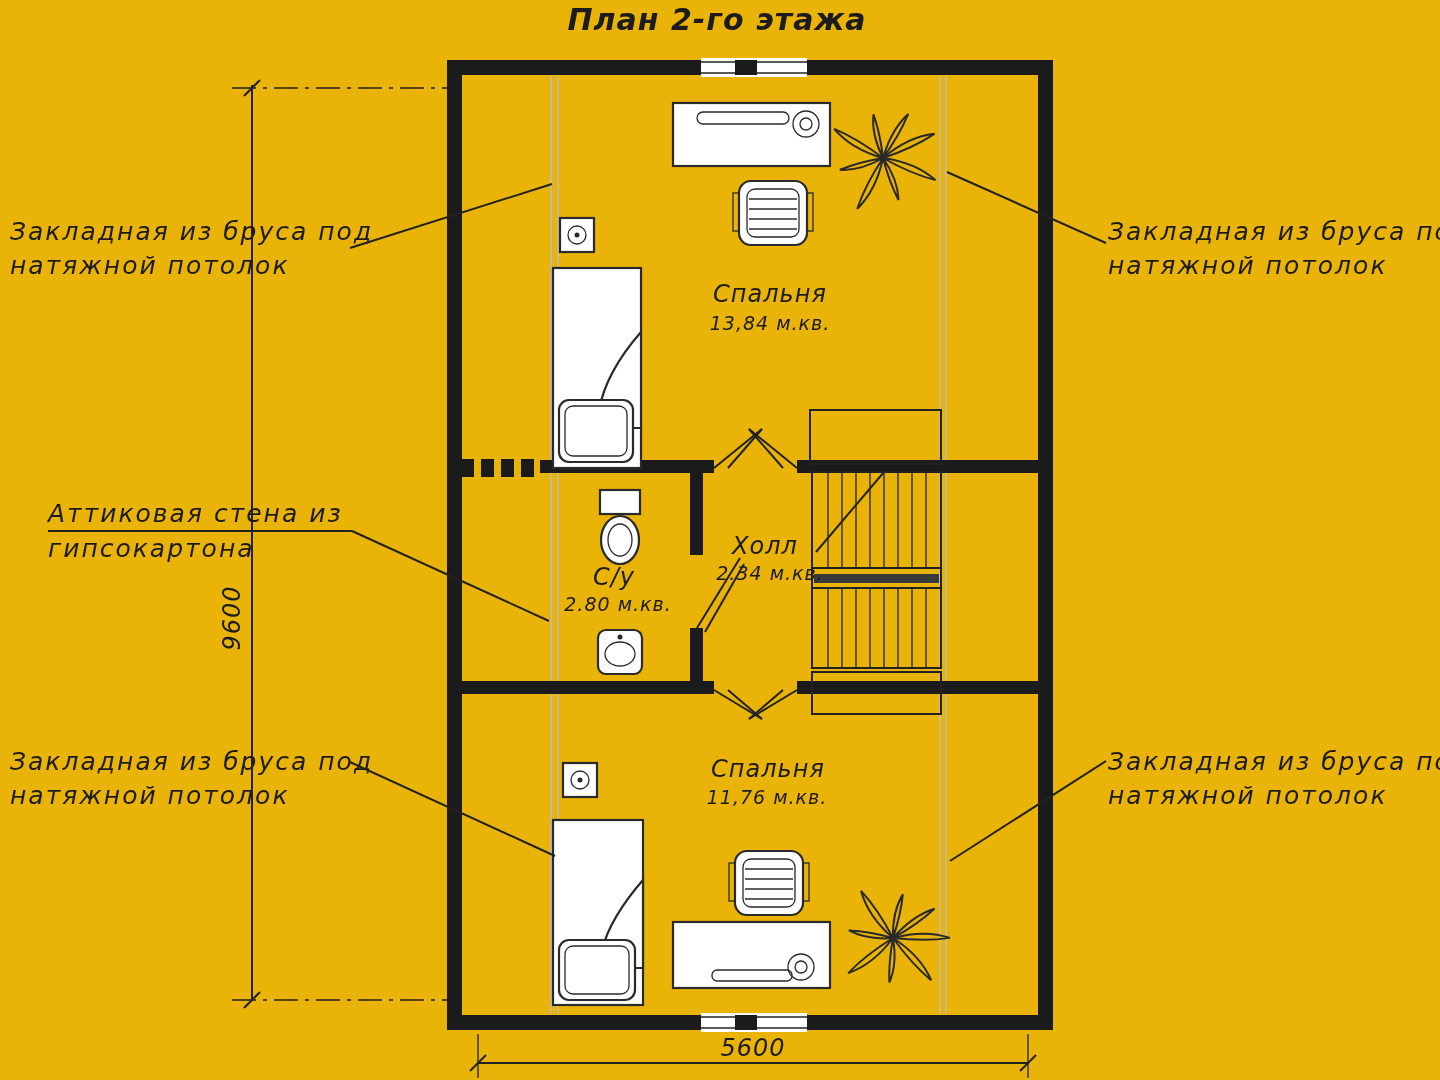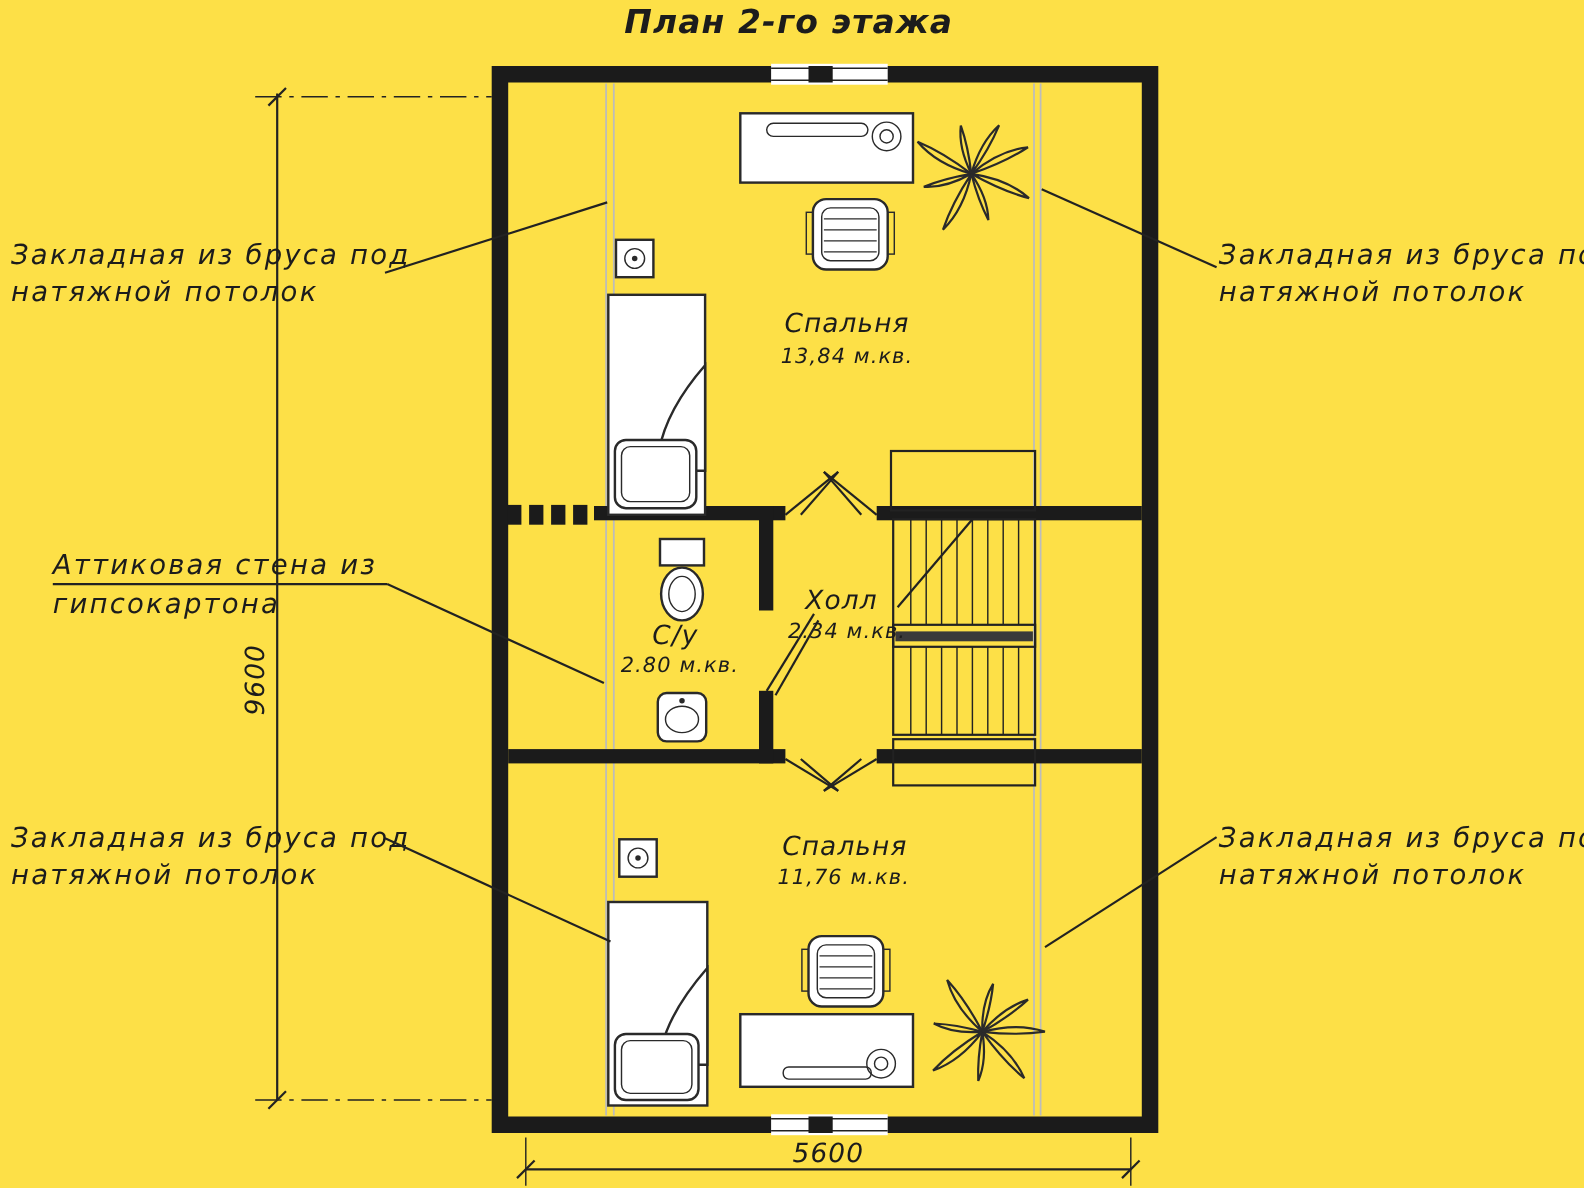--- a/index.html
+++ b/index.html
@@ -1,16 +1,16 @@
 <!DOCTYPE html>
 <html><head>
 <meta charset="utf-8">
 <style>
   html,body{margin:0;padding:0;background:#fff;}
-  .canvas{position:relative;width:1440px;height:1080px;background:#fde047;overflow:hidden;}
+  .canvas{position:relative;width:1440px;height:1080px;background:#eab308;overflow:hidden;}
   svg{display:block;}
   text{fill:#1c1c1c;font-family:"DejaVu Sans",sans-serif;}
   .t-title{font-style:italic;font-weight:700;font-size:30px;letter-spacing:1px;}
   .t-callout{font-style:italic;font-size:25px;letter-spacing:2px;}
   .t-room{font-style:italic;font-size:24px;letter-spacing:1px;}
   .t-area{font-style:italic;font-size:19px;letter-spacing:1px;}
   .t-dim{font-style:italic;font-size:24px;letter-spacing:1px;}
   .ln{stroke:#222;stroke-width:2;fill:none;}
   .thin{stroke:#222;stroke-width:1.3;fill:none;}
   .furn{stroke:#2a2a2a;stroke-width:2.2;fill:#fff;}

